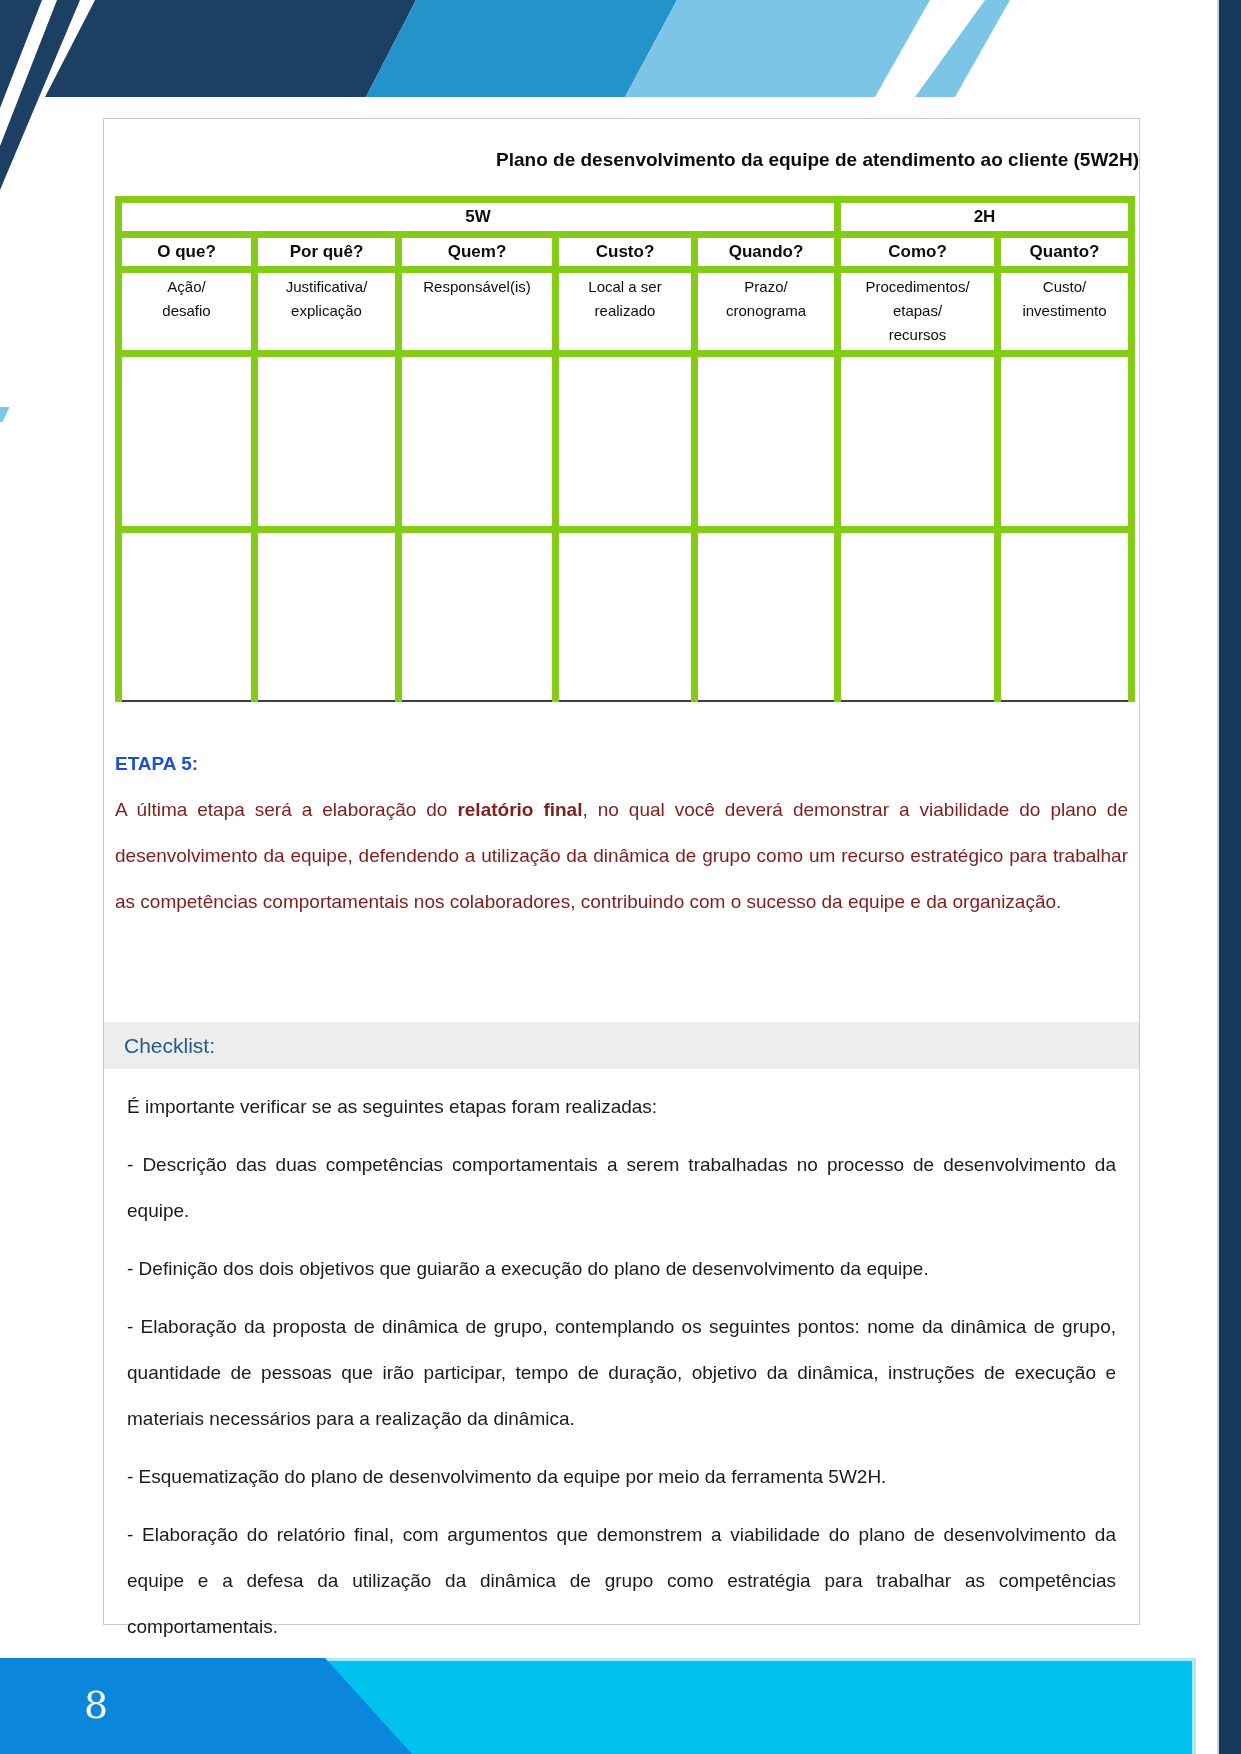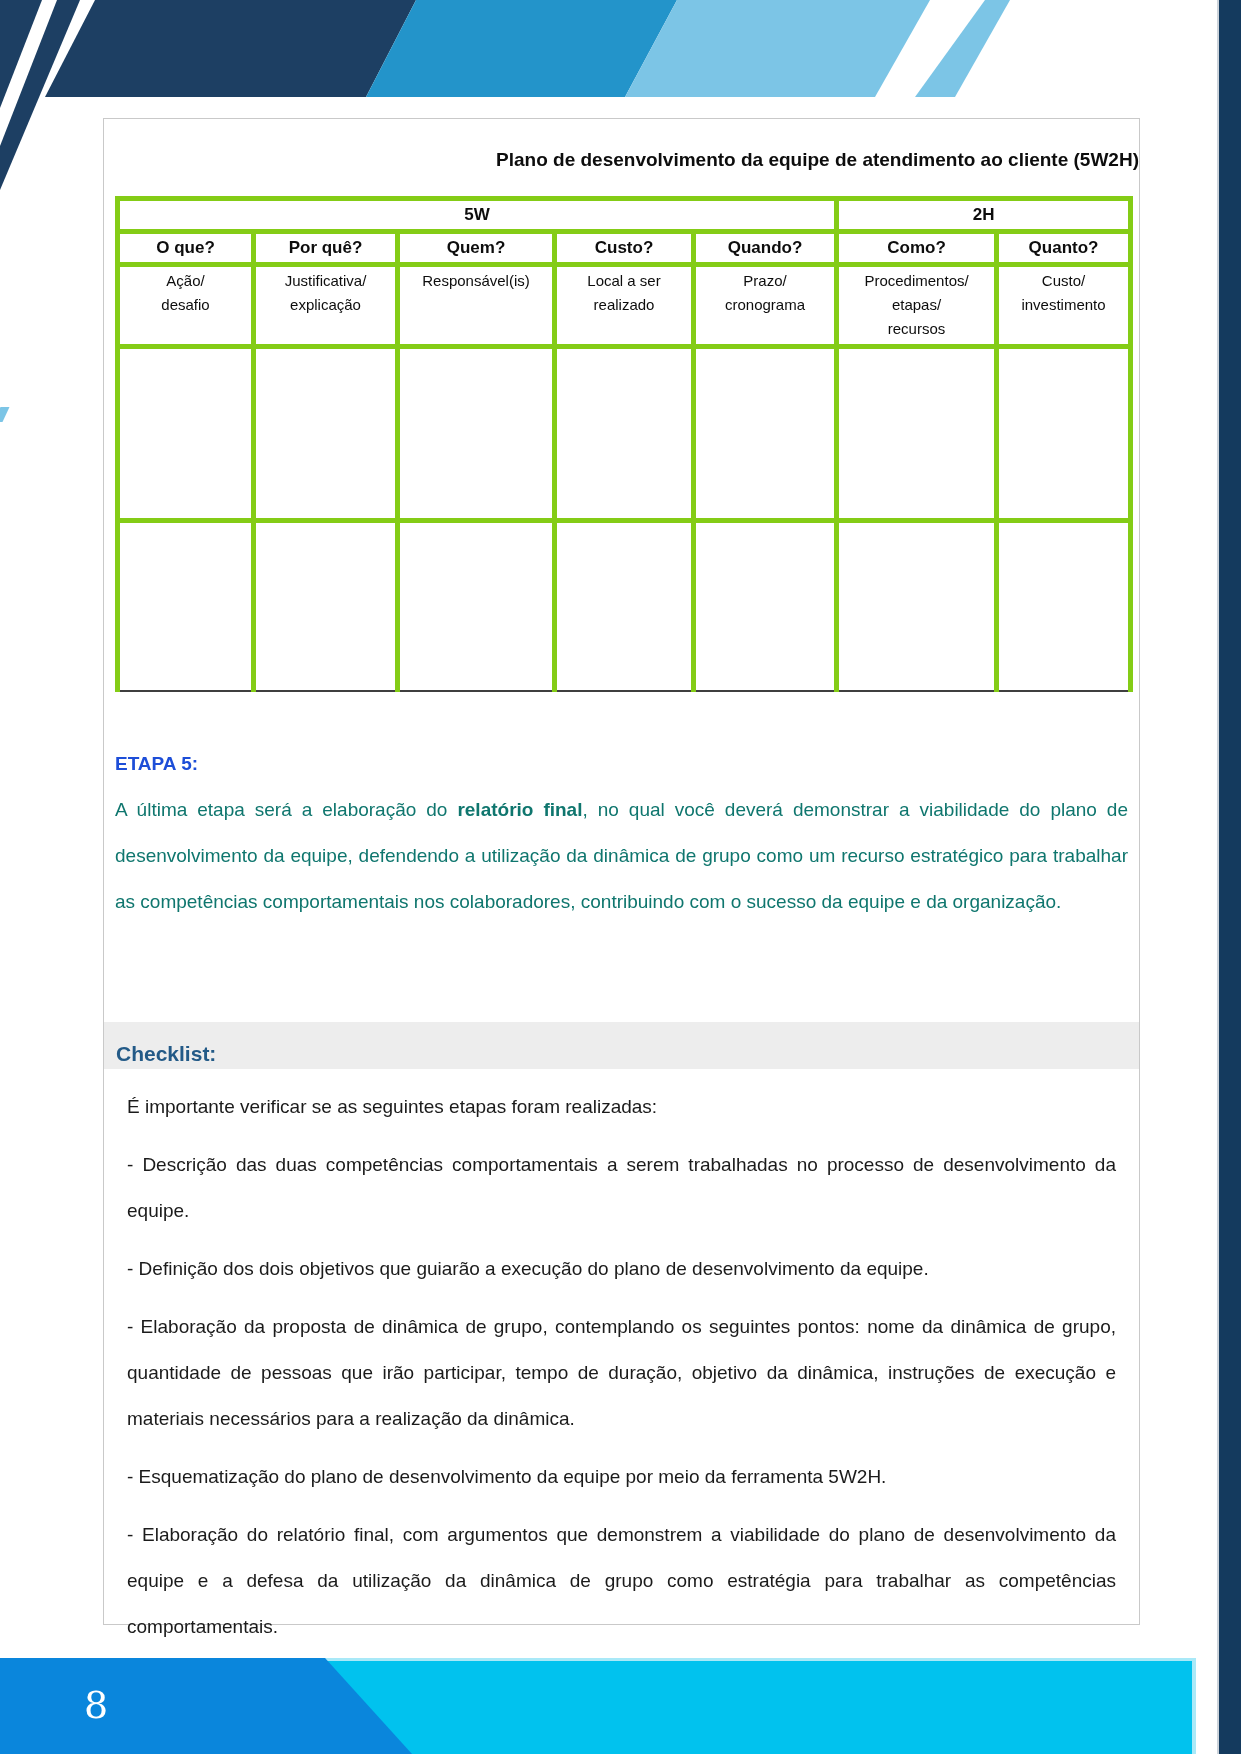--- a/index.html
+++ b/index.html
@@ -25,44 +25,44 @@
   }
   .doc-title {
     position:absolute; top:30px; left:0; width:100%; text-align:right;
     font-size:19px; font-weight:bold; color:#0d0d0d;
   }
   
   .w5 {
     position:absolute; left:11px; top:77px; width:1013px;
     border-collapse:collapse; table-layout:fixed; color:#0d0d0d;
   }
-  .w5 th, .w5 td { border:5px solid #84cc16; text-align:center; padding:0; overflow:hidden; }
+  .w5 th, .w5 td { border:7px solid #84cc16; text-align:center; padding:0; overflow:hidden; }
   .r-group th { height:28px; font-size:17px; font-weight:bold; }
   .r-en th    { height:28px; font-size:17px; font-weight:bold; }
   .r-pt th    { height:28px; font-size:17px; font-weight:bold; }
   .r-desc td  { height:75px; vertical-align:top; font-size:15px; line-height:24px;
                 padding-top:2px; font-weight:normal;text-align:center; }
   .r-empty1 td { height:169px; border-top:2px solid #3f3f3f; }
   .r-empty2 td { height:167px; border-top:2px solid #3f3f3f; border-bottom:2px solid #3f3f3f; }
   
   .etapa-h {
     position:absolute; left:11px; top:622px; font-size:19px; font-weight:bold;
     line-height:46px; color:#1d4ed8;
   }
   .etapa-p {
     position:absolute; left:11px; top:668px; width:1013px;
-    font-size:19px; line-height:46px; text-align:justify; color:#0f766e;
+    font-size:19px; line-height:46px; text-align:justify; color:#7f1d1d;
   }
   
   .gray-band {
     position:absolute; left:0; top:903px; width:100%; height:47px; background:#ededed;
   }
   .checklist-h {
-    margin:8px; padding-left:4px; line-height:47px; font-size:21px;
-    font-weight:bold; color:#235a87;
+    margin:0; padding-left:20px; line-height:47px; font-size:21px;
+    font-weight:normal; color:#235a87;
   }
   .checklist-body {
     position:absolute; left:11px; top:953px; width:1013px;
     font-size:19px; line-height:46px; color:#1b1b1b;
   }
   .checklist-body p { margin:12px; text-align:justify; }
   
   .footer { position:absolute; left:0; top:1658px; width:1196px; height:96px; }
   .footer-cyan {
     position:absolute; left:0; top:0; right:0; bottom:0; background:#01c2ee;

